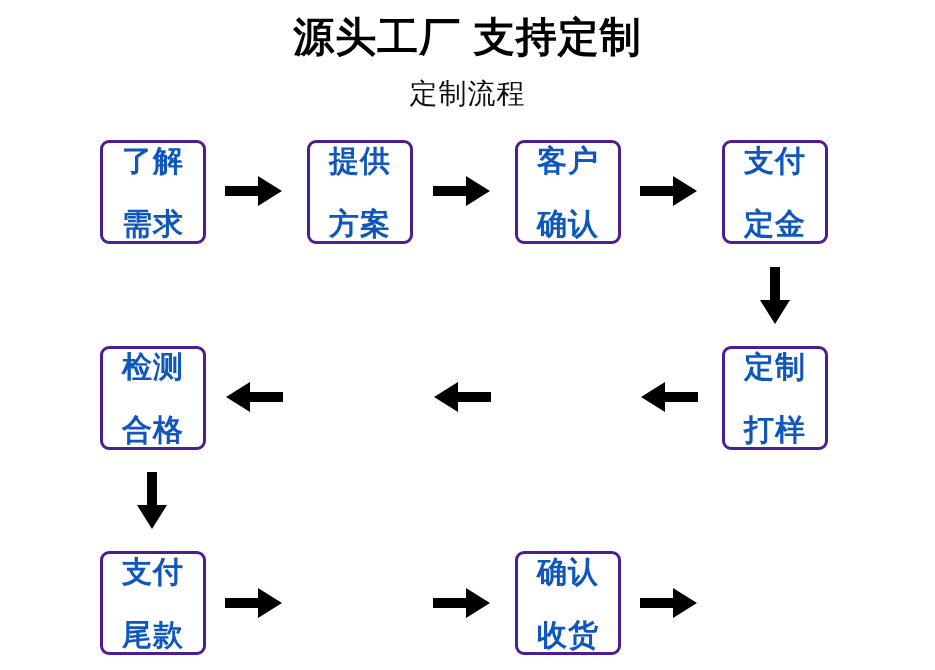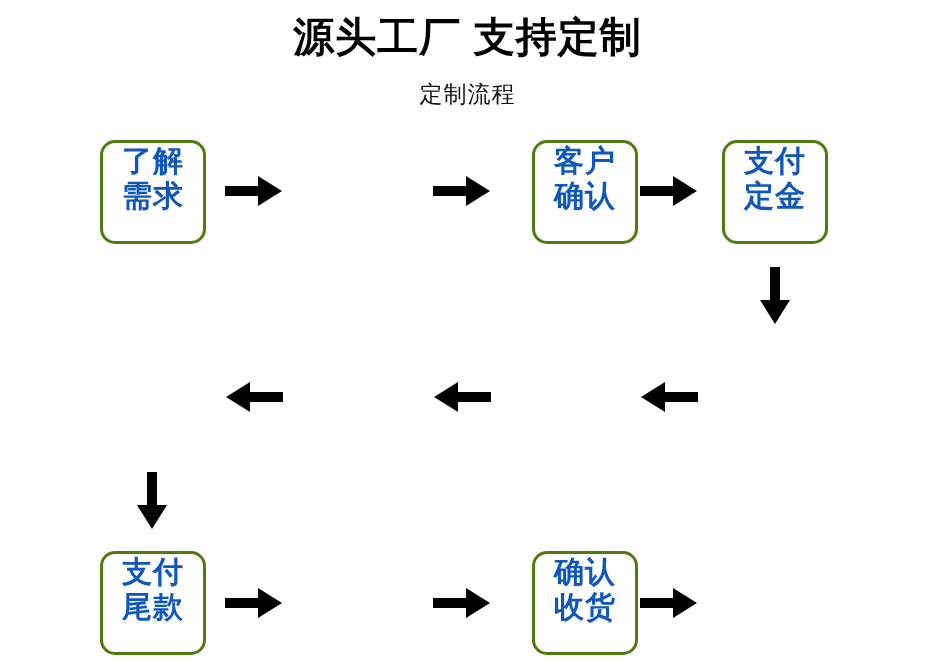--- a/index.html
+++ b/index.html
@@ -37,54 +37,54 @@
     top: 14px;
     white-space: nowrap;
   }
   .subhead {
     position: absolute;
     left: 0;
     width: 935px;
     text-align: center;
     color: #111111;
     font-weight: normal;
-    font-size: 23px;
+    font-size: 28px;
     line-height: 32px;
     top: 78px;
     letter-spacing: 1px;
     white-space: nowrap;
   }
 
   
   .step-box {
     position: absolute;
     width: 106px;
     height: 104px;
     box-sizing: border-box;
     background: #ffffff;
-    border: 3px solid #4d7c0f;
-    border-radius: 15px;
+    border: 3px solid #4c1d95;
+    border-radius: 9px;
     display: flex;
     flex-direction: column;
     align-items: center;
-    justify-content: flex-start;
+    justify-content: space-between;
   }
   .step-line {
     color: #0f57bd;
     font-weight: bold;
     font-size: 30px;
     line-height: 35px;
     letter-spacing: 1px;
     white-space: nowrap;
   }
 
   
   .col-1 { left: 100px; }
   .col-2 { left: 307px; }
-  .col-3 { left: 532px; }
+  .col-3 { left: 515px; }
   .col-4 { left: 722px; }
 
   
   .row-1 { top: 140px; }
   .row-2 { top: 346px; }
   .row-3 { top: 551px; }
 
   
   .arrow {
     position: absolute;
@@ -123,20 +123,24 @@
     <span class="step-line">了解</span>
     <span class="step-line">需求</span>
   </div>
 
   <div class="arrow arrow-h ah-r1-a">
     <svg viewBox="0 0 58 34" width="58" height="34" aria-hidden="true">
       <path d="M0 12 L33 12 L33 2 L57 17 L33 32 L33 22 L0 22 Z" fill="#000000"></path>
     </svg>
   </div>
 
+  <div class="step-box row-1 col-2">
+    <span class="step-line">提供</span>
+    <span class="step-line">方案</span>
+  </div>
 
   <div class="arrow arrow-h ah-r1-b">
     <svg viewBox="0 0 58 34" width="58" height="34" aria-hidden="true">
       <path d="M0 12 L33 12 L33 2 L57 17 L33 32 L33 22 L0 22 Z" fill="#000000"></path>
     </svg>
   </div>
 
   <div class="step-box row-1 col-3">
     <span class="step-line">客户</span>
     <span class="step-line">确认</span>
@@ -152,20 +156,24 @@
     <span class="step-line">支付</span>
     <span class="step-line">定金</span>
   </div>
 
   <div class="arrow arrow-v av-right">
     <svg viewBox="0 0 34 58" width="34" height="58" aria-hidden="true">
       <path d="M12 0 L22 0 L22 33 L32 33 L17 57 L2 33 L12 33 Z" fill="#000000"></path>
     </svg>
   </div>
 
+  <div class="step-box row-2 col-1">
+    <span class="step-line">检测</span>
+    <span class="step-line">合格</span>
+  </div>
 
   <div class="arrow arrow-h ah-r2-a">
     <svg viewBox="0 0 58 34" width="58" height="34" aria-hidden="true">
       <path d="M58 12 L25 12 L25 2 L1 17 L25 32 L25 22 L58 22 Z" fill="#000000"></path>
     </svg>
   </div>
 
 
   <div class="arrow arrow-h ah-r2-b">
     <svg viewBox="0 0 58 34" width="58" height="34" aria-hidden="true">
@@ -173,20 +181,24 @@
     </svg>
   </div>
 
 
   <div class="arrow arrow-h ah-r2-c">
     <svg viewBox="0 0 58 34" width="58" height="34" aria-hidden="true">
       <path d="M58 12 L25 12 L25 2 L1 17 L25 32 L25 22 L58 22 Z" fill="#000000"></path>
     </svg>
   </div>
 
+  <div class="step-box row-2 col-4">
+    <span class="step-line">定制</span>
+    <span class="step-line">打样</span>
+  </div>
 
   <div class="arrow arrow-v av-left">
     <svg viewBox="0 0 34 58" width="34" height="58" aria-hidden="true">
       <path d="M12 0 L22 0 L22 33 L32 33 L17 57 L2 33 L12 33 Z" fill="#000000"></path>
     </svg>
   </div>
 
   <div class="step-box row-3 col-1">
     <span class="step-line">支付</span>
     <span class="step-line">尾款</span>

